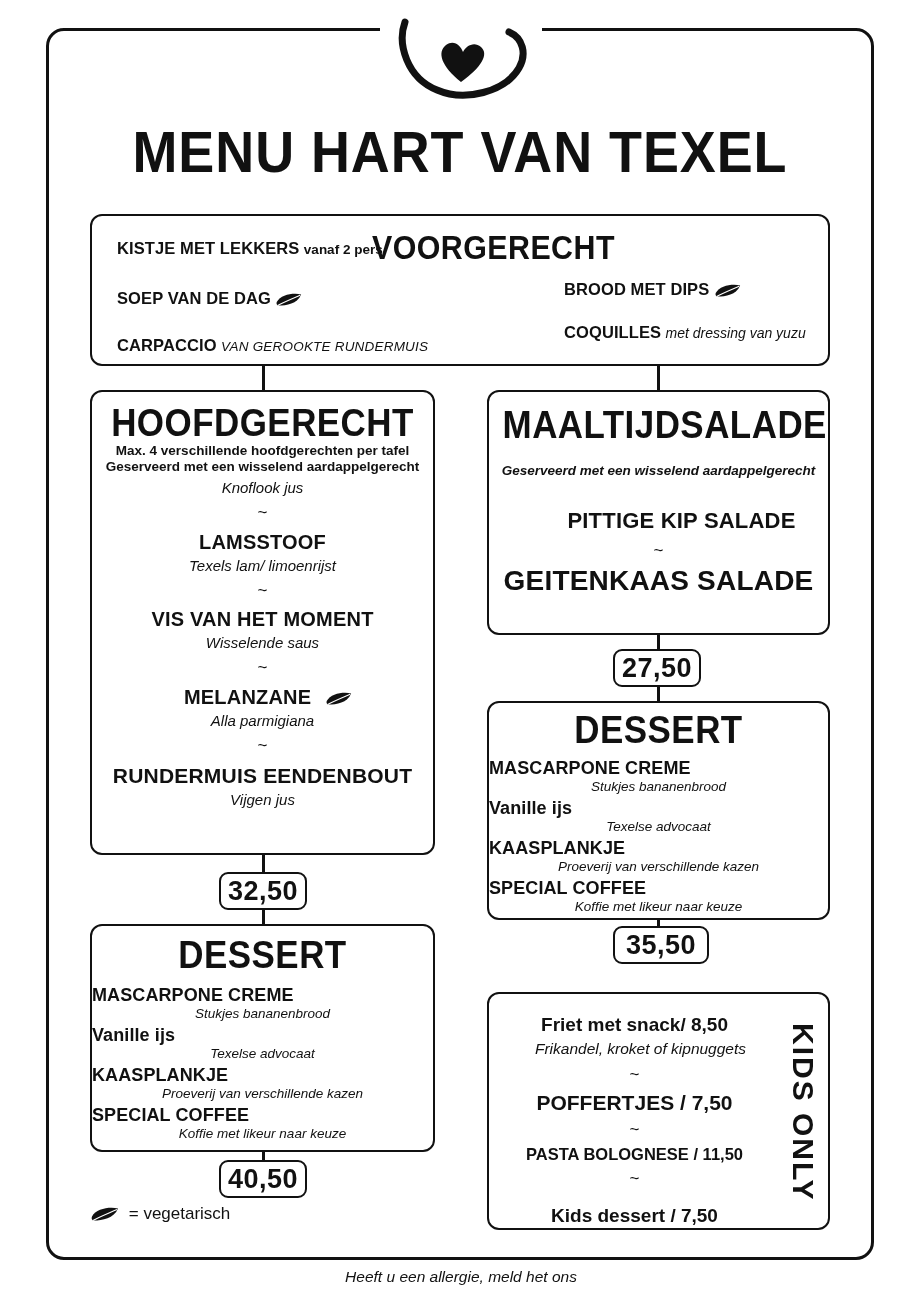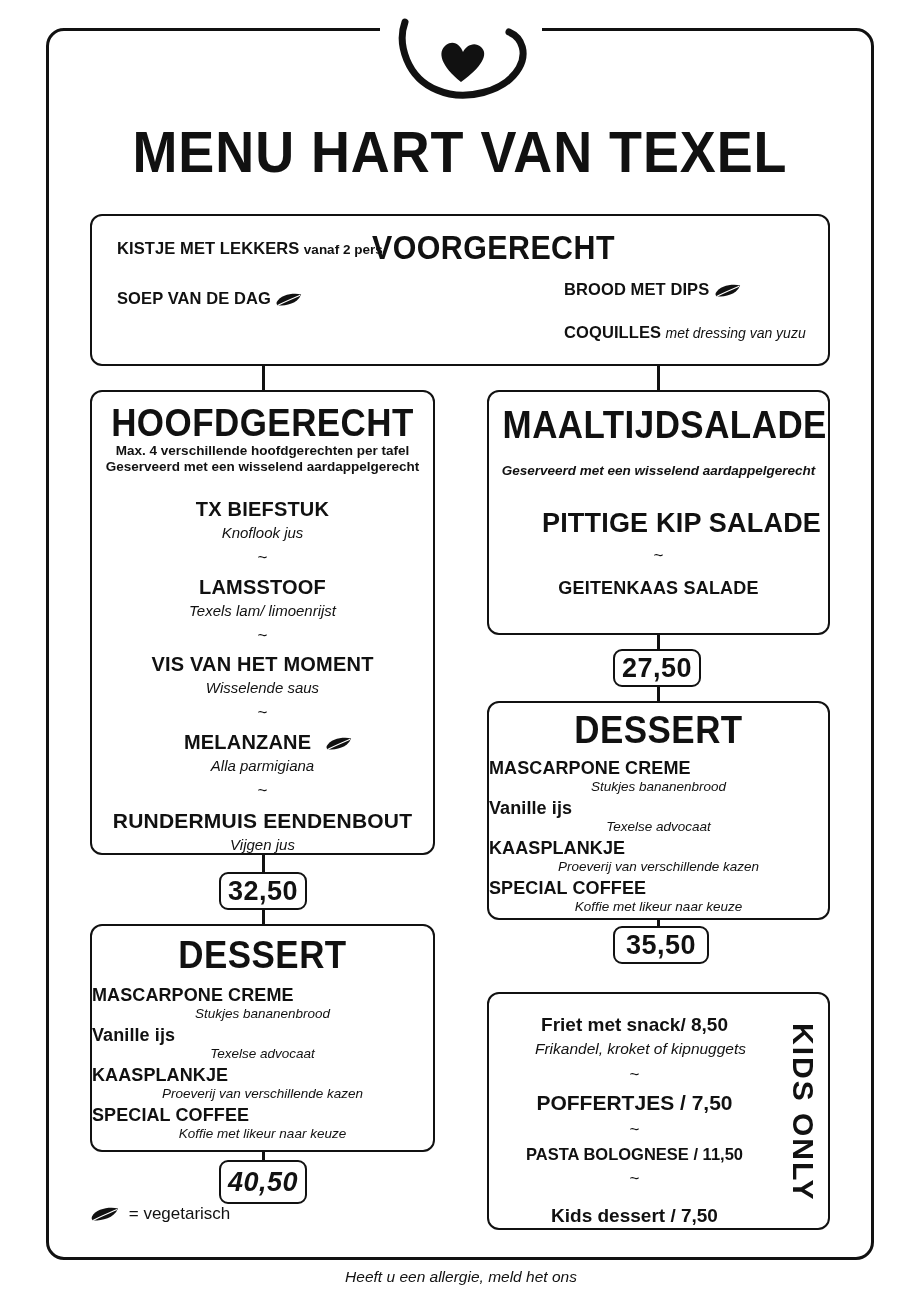--- a/index.html
+++ b/index.html
@@ -263,20 +263,24 @@
     <div class="vg-item" style="left:25px; top:73px;">
       <span class="name">SOEP VAN DE DAG</span>
       <span class="leaf">
         <svg viewBox="0 0 30 16" width="28" height="16">
           <path d="M28 2 C20 0, 6 2, 2 10 C1 12, 2 14, 4 14 C12 14, 24 12, 28 2 Z" fill="#111"></path>
           <path d="M3 14 C8 11, 18 7, 27 3" stroke="#fff" stroke-width="1.2" fill="none"></path>
         </svg>
       </span>
     </div>
 
+    <div class="vg-item" style="left:25px; top:120px;">
+      <span class="name">CARPACCIO</span>
+      <span class="sub-caps">VAN GEROOKTE RUNDERMUIS</span>
+    </div>
 
     <div class="vg-item" style="left:472px; top:64px;">
       <span class="name">BROOD MET DIPS</span>
       <span class="leaf">
         <svg viewBox="0 0 30 16" width="28" height="16">
           <path d="M28 2 C20 0, 6 2, 2 10 C1 12, 2 14, 4 14 C12 14, 24 12, 28 2 Z" fill="#111"></path>
           <path d="M3 14 C8 11, 18 7, 27 3" stroke="#fff" stroke-width="1.2" fill="none"></path>
         </svg>
       </span>
     </div>
@@ -288,21 +292,20 @@
   </div>
 
   <div class="connector" style="left:262px; top:366px; height:24px;"></div>
   <div class="connector" style="left:657px; top:366px; height:24px;"></div>
 
   <div class="box" id="hoofd-box" style="left:90px; top:390px; width:345px; height:465px;">
     <div class="sec-title" style="margin-top:10px;">HOOFDGERECHT</div>
     <div class="sec-note" style="margin-top:-2px;">Max. 4 verschillende hoofdgerechten per tafel</div>
     <div class="sec-note">Geserveerd met een wisselend aardappelgerecht</div>
 
-    <div class="dish" style="margin-top:22px;">TX BIEFSTUK</div>
     <div class="dish-sub" style="margin-top:3px;">Knoflook jus</div>
     <div class="tilde" style="margin-top:8px;">~</div>
 
     <div class="dish" style="margin-top:8px;">LAMSSTOOF</div>
     <div class="dish-sub" style="margin-top:3px;">Texels lam/ limoenrijst</div>
     <div class="tilde" style="margin-top:8px;">~</div>
 
     <div class="dish" style="margin-top:8px;">VIS VAN HET MOMENT</div>
     <div class="dish-sub" style="margin-top:3px;">Wisselende saus</div>
     <div class="tilde" style="margin-top:8px;">~</div>
@@ -324,23 +327,23 @@
   </div>
 
   <div class="connector" style="left:262px; top:855px; height:18px;"></div>
   <div class="price-pill" style="left:219px; top:872px; width:88px; height:38px;">32,50</div>
   <div class="connector" style="left:262px; top:910px; height:14px;"></div>
 
   <div class="box" id="salade-box" style="left:487px; top:390px; width:343px; height:245px;">
     <div class="sec-title" style="margin-top:12px;">MAALTIJDSALADE</div>
     <div class="sec-note-italic" style="margin-top:16px;">Geserveerd met een wisselend aardappelgerecht</div>
 
-    <div class="dish" style="margin-top:30px; font-size:27px;padding-left:46px;">PITTIGE KIP SALADE</div>
+    <div class="dish" style="margin-top:30px; font-size:22px;padding-left:46px;">PITTIGE KIP SALADE</div>
     <div class="tilde" style="margin-top:8px;">~</div>
-    <div class="dish" style="margin-top:12px; font-size:18px;">GEITENKAAS SALADE</div>
+    <div class="dish" style="margin-top:4px; font-size:28px;">GEITENKAAS SALADE</div>
   </div>
 
   <div class="connector" style="left:657px; top:635px; height:14px;"></div>
   <div class="price-pill" style="left:613px; top:649px; width:88px; height:38px;">27,50</div>
   <div class="connector" style="left:657px; top:687px; height:14px;"></div>
 
   <div class="box" id="dessert-right-box" style="left:487px; top:701px; width:343px; height:219px;">
     <div class="sec-title" style="margin-top:6px;">DESSERT</div>
 
     <div class="des-name" style="margin-top:6px;">MASCARPONE CREME</div>
@@ -363,21 +366,21 @@
     <div class="des-sub">Stukjes bananenbrood</div>
     <div class="des-name" style="margin-top:4px;">Vanille ijs</div>
     <div class="des-sub">Texelse advocaat</div>
     <div class="des-name" style="margin-top:4px;">KAASPLANKJE</div>
     <div class="des-sub">Proeverij van verschillende kazen</div>
     <div class="des-name" style="margin-top:4px;">SPECIAL COFFEE</div>
     <div class="des-sub">Koffie met likeur naar keuze</div>
   </div>
 
   <div class="connector" style="left:262px; top:1152px; height:8px;"></div>
-  <div class="price-pill" style="left:219px; top:1160px; width:88px; height:44px;font-style:italic;">40,50</div>
+  <div class="price-pill" style="left:219px; top:1160px; width:88px; height:38px;">40,50</div>
 
   <div class="box" id="kids-box">
     <div class="kids-vertical">KIDS ONLY</div>
 
     <div style="padding-right:48px;">
       <div class="kids-line" style="margin-top:20px;">Friet met snack/ 8,50</div>
       <div class="kids-line-sub" style="margin-top:4px;">Frikandel, kroket of kipnuggets</div>
       <div class="tilde" style="margin-top:8px;">~</div>
       <div class="kids-line" style="margin-top:6px; font-size:21px;">POFFERTJES / 7,50</div>
       <div class="tilde" style="margin-top:6px;">~</div>

